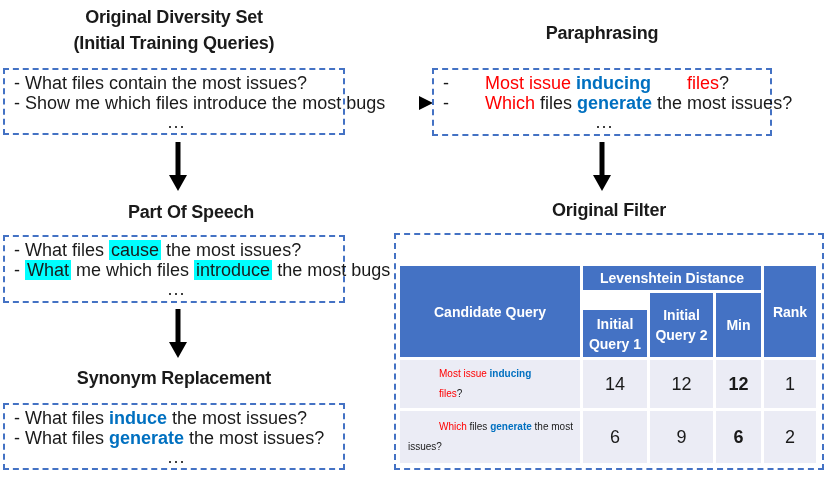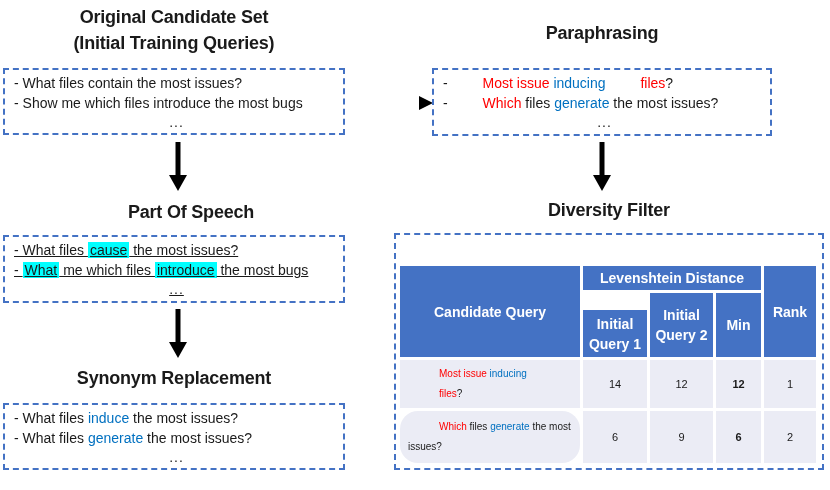--- a/index.html
+++ b/index.html
@@ -15,81 +15,81 @@
   .canvas{
     position:relative;width:830px;height:490px;background:#fff;
     color:var(--ink);font-family:"Liberation Sans",sans-serif;overflow:hidden;
   }
   .stage-title{
     position:absolute;text-align:center;font-weight:bold;font-size:18px;line-height:26px;
     color:var(--ink);letter-spacing:-0.2px;
   }
   .dashed-box{
     position:absolute;box-sizing:border-box;border:2px dashed var(--border-blue);
-    background:#fff;padding:3px 4px 2px 9px;font-size:14px;line-height:20px;
+    background:#fff;padding:3px 4px 2px 9px;font-size:18px;line-height:20px;
   }
   .qline{white-space:nowrap;}
   .more-line{text-align:center;line-height:18px;letter-spacing:1px;}
   .hl{background:var(--highlight-cyan);padding:0 2px;}
   .red{color:var(--text-red);padding-left:31px;}
-  .blue{color:var(--text-blue);}
+  .blue{color:var(--text-blue);font-weight:bold;}
   .arrow{position:absolute;}
   .arrow svg line{stroke:#000;}
   .arrow svg polygon,.arrow svg polyline{stroke:none;}
 
   
   .lev-table{
     position:absolute;left:400px;top:266px;width:416px;
     display:grid;grid-template-columns:180px 64px 63px 45px 52px;
     grid-template-rows:24px 64px 48px 52px;gap:3px;
   }
   .hcell{
     background:var(--header-bg);color:#fff;font-weight:bold;font-size:14px;
     display:flex;align-items:center;justify-content:center;text-align:center;line-height:20px;
   }
   .h-cand{grid-row:1/3;grid-column:1;}
   .h-lev{grid-row:1;grid-column:2/5;}
   .h-rank{grid-row:1/3;grid-column:5;}
   .bcell{
-    background:var(--cell-bg);font-size:11px;color:var(--ink);
+    background:var(--cell-bg);font-size:18px;color:var(--ink);
     display:flex;align-items:center;justify-content:center;text-align:left;
   }
   .cand-cell{
     justify-content:flex-start;text-align:left;font-size:10px;line-height:20px;
     padding:0 4px 0 8px;display:flex;align-items:center;
   }
   .cand-cell .wrap{display:block;}
   .num-bold{font-weight:bold;}
 </style>
 </head>
 <body>
 
 <div class="canvas">
 
   <div class="stage-title" style="left:3px;top:4px;width:342px;">
-    <div>Original Candidate Set</div>
+    <div>Original Diversity Set</div>
     <div>(Initial Training Queries)</div>
   </div>
 
   <div class="dashed-box" style="left:3px;top:68px;width:342px;height:67px;">
     <div class="qline"><span>- What files contain the most issues?</span></div>
     <div class="qline"><span>- Show me which files introduce the most bugs</span></div>
     <div class="more-line">...</div>
   </div>
 
   <div class="arrow" style="left:165px;top:140px;">
     <svg width="26" height="52" viewBox="0 0 26 52">
       <line x1="13" y1="2" x2="13" y2="37" stroke-width="5"></line>
       <polygon points="4,35 22,35 13,51" fill="#000"></polygon>
     </svg>
   </div>
 
   <div class="stage-title" style="left:20px;top:199px;width:342px;">Part Of Speech</div>
 
-  <div class="dashed-box" style="left:3px;top:235px;width:342px;height:68px;text-decoration:underline;">
+  <div class="dashed-box" style="left:3px;top:235px;width:342px;height:68px;">
     <div class="qline"><span>- What files </span><span class="hl">cause</span><span> the most issues?</span></div>
     <div class="qline"><span>- </span><span class="hl">What</span><span> me which files </span><span class="hl">introduce</span><span> the most bugs</span></div>
     <div class="more-line">...</div>
   </div>
 
   <div class="arrow" style="left:165px;top:307px;">
     <svg width="26" height="52" viewBox="0 0 26 52">
       <line x1="13" y1="2" x2="13" y2="37" stroke-width="5"></line>
       <polygon points="4,35 22,35 13,51" fill="#000"></polygon>
     </svg>
@@ -118,41 +118,41 @@
     <div class="more-line">...</div>
   </div>
 
   <div class="arrow" style="left:589px;top:140px;">
     <svg width="26" height="52" viewBox="0 0 26 52">
       <line x1="13" y1="2" x2="13" y2="37" stroke-width="5"></line>
       <polygon points="4,35 22,35 13,51" fill="#000"></polygon>
     </svg>
   </div>
 
-  <div class="stage-title" style="left:394px;top:197px;width:430px;">Diversity Filter</div>
+  <div class="stage-title" style="left:394px;top:197px;width:430px;">Original Filter</div>
 
   <div class="dashed-box" style="left:394px;top:233px;width:430px;height:237px;padding:0;"></div>
 
   <div class="lev-table">
     <div class="hcell h-cand">Candidate Query</div>
     <div class="hcell h-lev">Levenshtein Distance</div>
     <div class="hcell h-rank">Rank</div>
     <div class="hcell" style="grid-row:2;grid-column:2;margin-top:17px;">Initial Query 1</div>
     <div class="hcell" style="grid-row:2;grid-column:3;">Initial Query 2</div>
     <div class="hcell" style="grid-row:2;grid-column:4;">Min</div>
 
     <div class="bcell cand-cell" style="grid-row:3;grid-column:1;">
       <span class="wrap"><span class="red">Most issue </span><span class="blue">inducing </span><span class="red">files</span><span>?</span></span>
     </div>
     <div class="bcell" style="grid-row:3;grid-column:2;">14</div>
     <div class="bcell" style="grid-row:3;grid-column:3;">12</div>
     <div class="bcell num-bold" style="grid-row:3;grid-column:4;">12</div>
     <div class="bcell" style="grid-row:3;grid-column:5;">1</div>
 
-    <div class="bcell cand-cell" style="grid-row:4;grid-column:1;border-radius:18px;">
+    <div class="bcell cand-cell" style="grid-row:4;grid-column:1;">
       <span class="wrap"><span class="red">Which </span><span>files </span><span class="blue">generate </span><span>the most issues?</span></span>
     </div>
     <div class="bcell" style="grid-row:4;grid-column:2;">6</div>
     <div class="bcell" style="grid-row:4;grid-column:3;">9</div>
     <div class="bcell num-bold" style="grid-row:4;grid-column:4;">6</div>
     <div class="bcell" style="grid-row:4;grid-column:5;">2</div>
   </div>
 
 </div>
 

